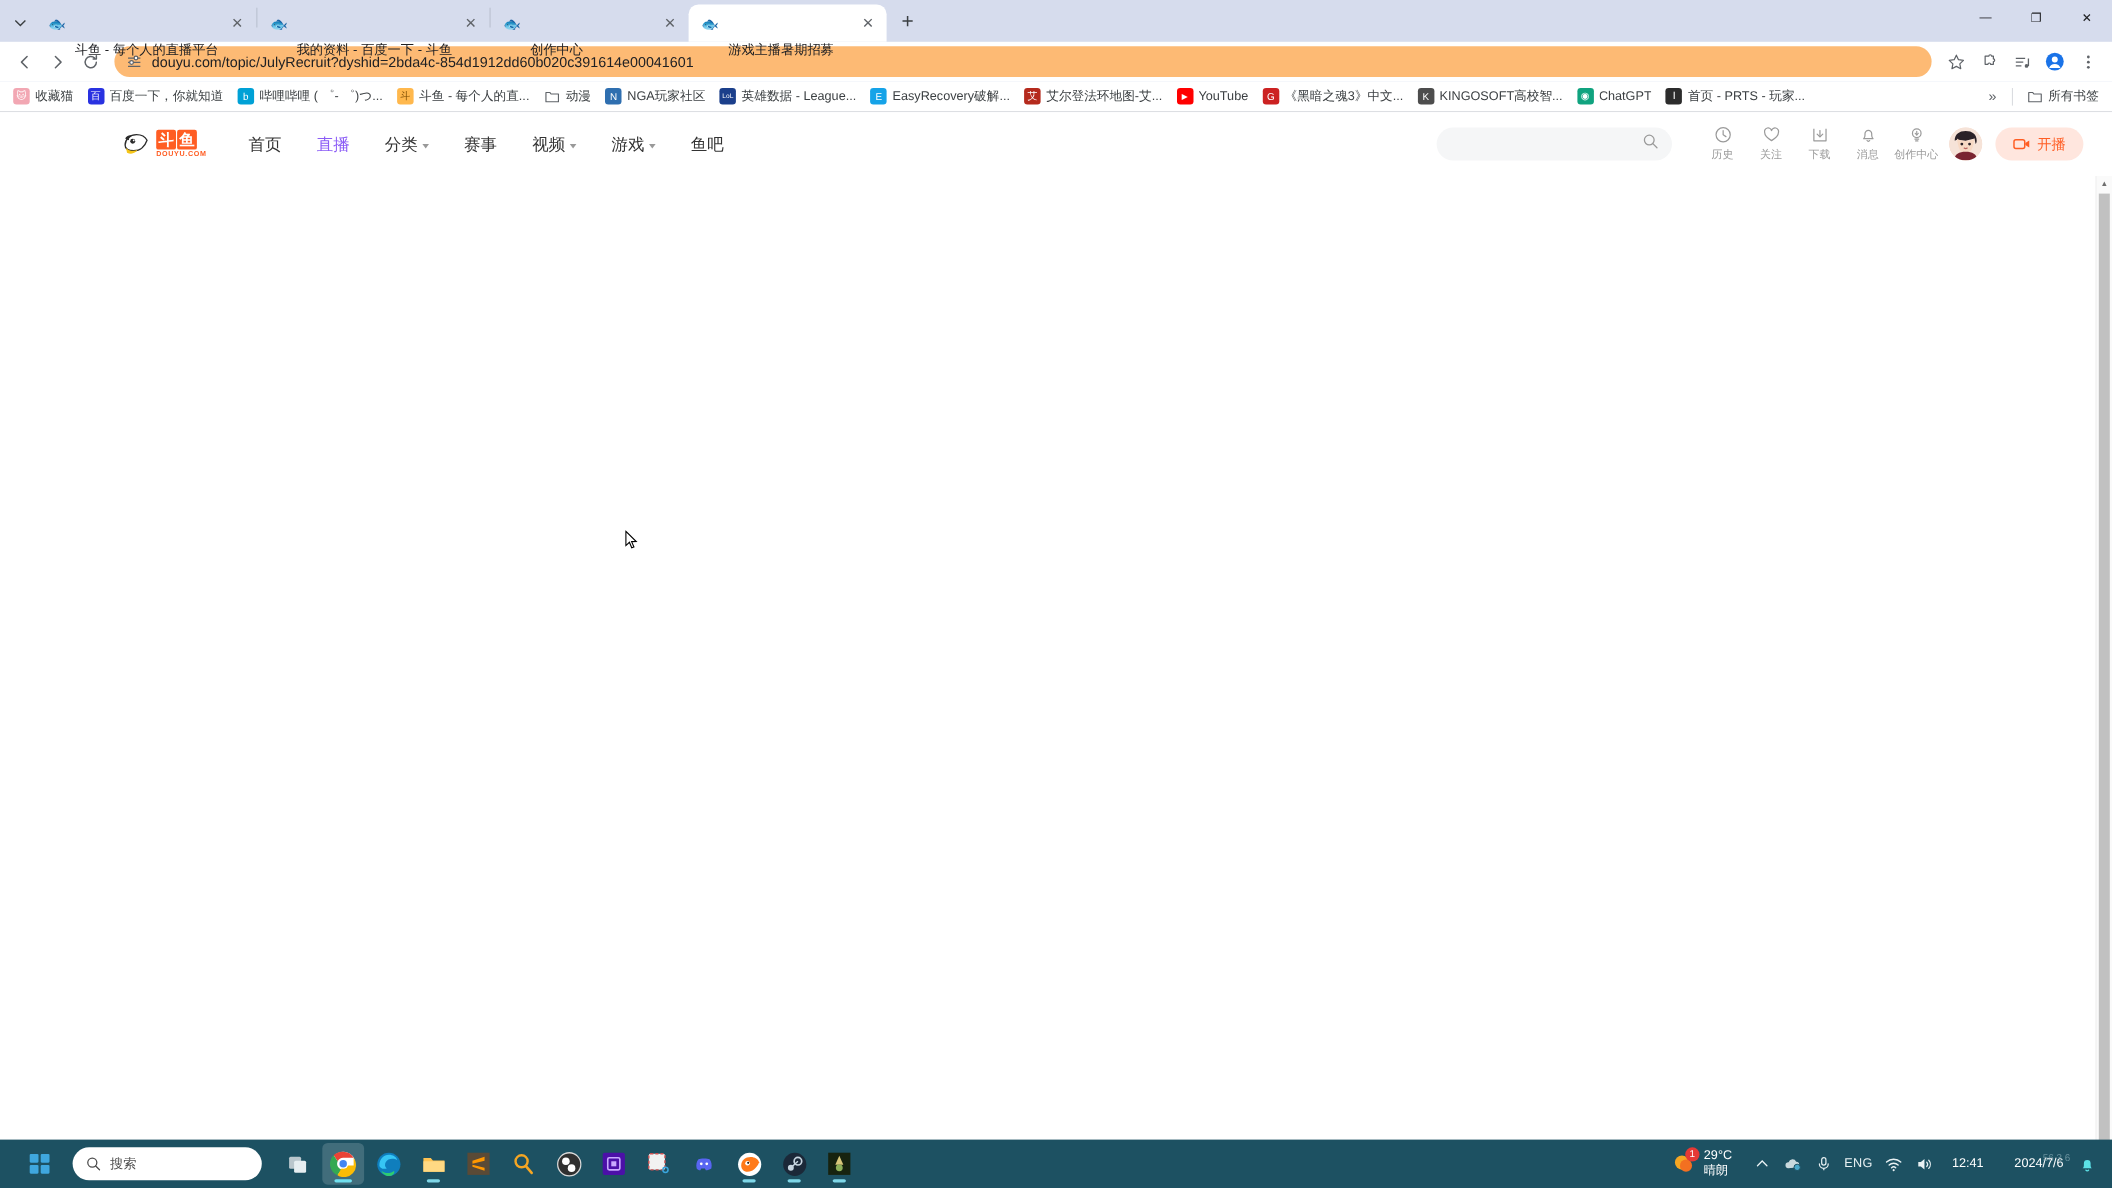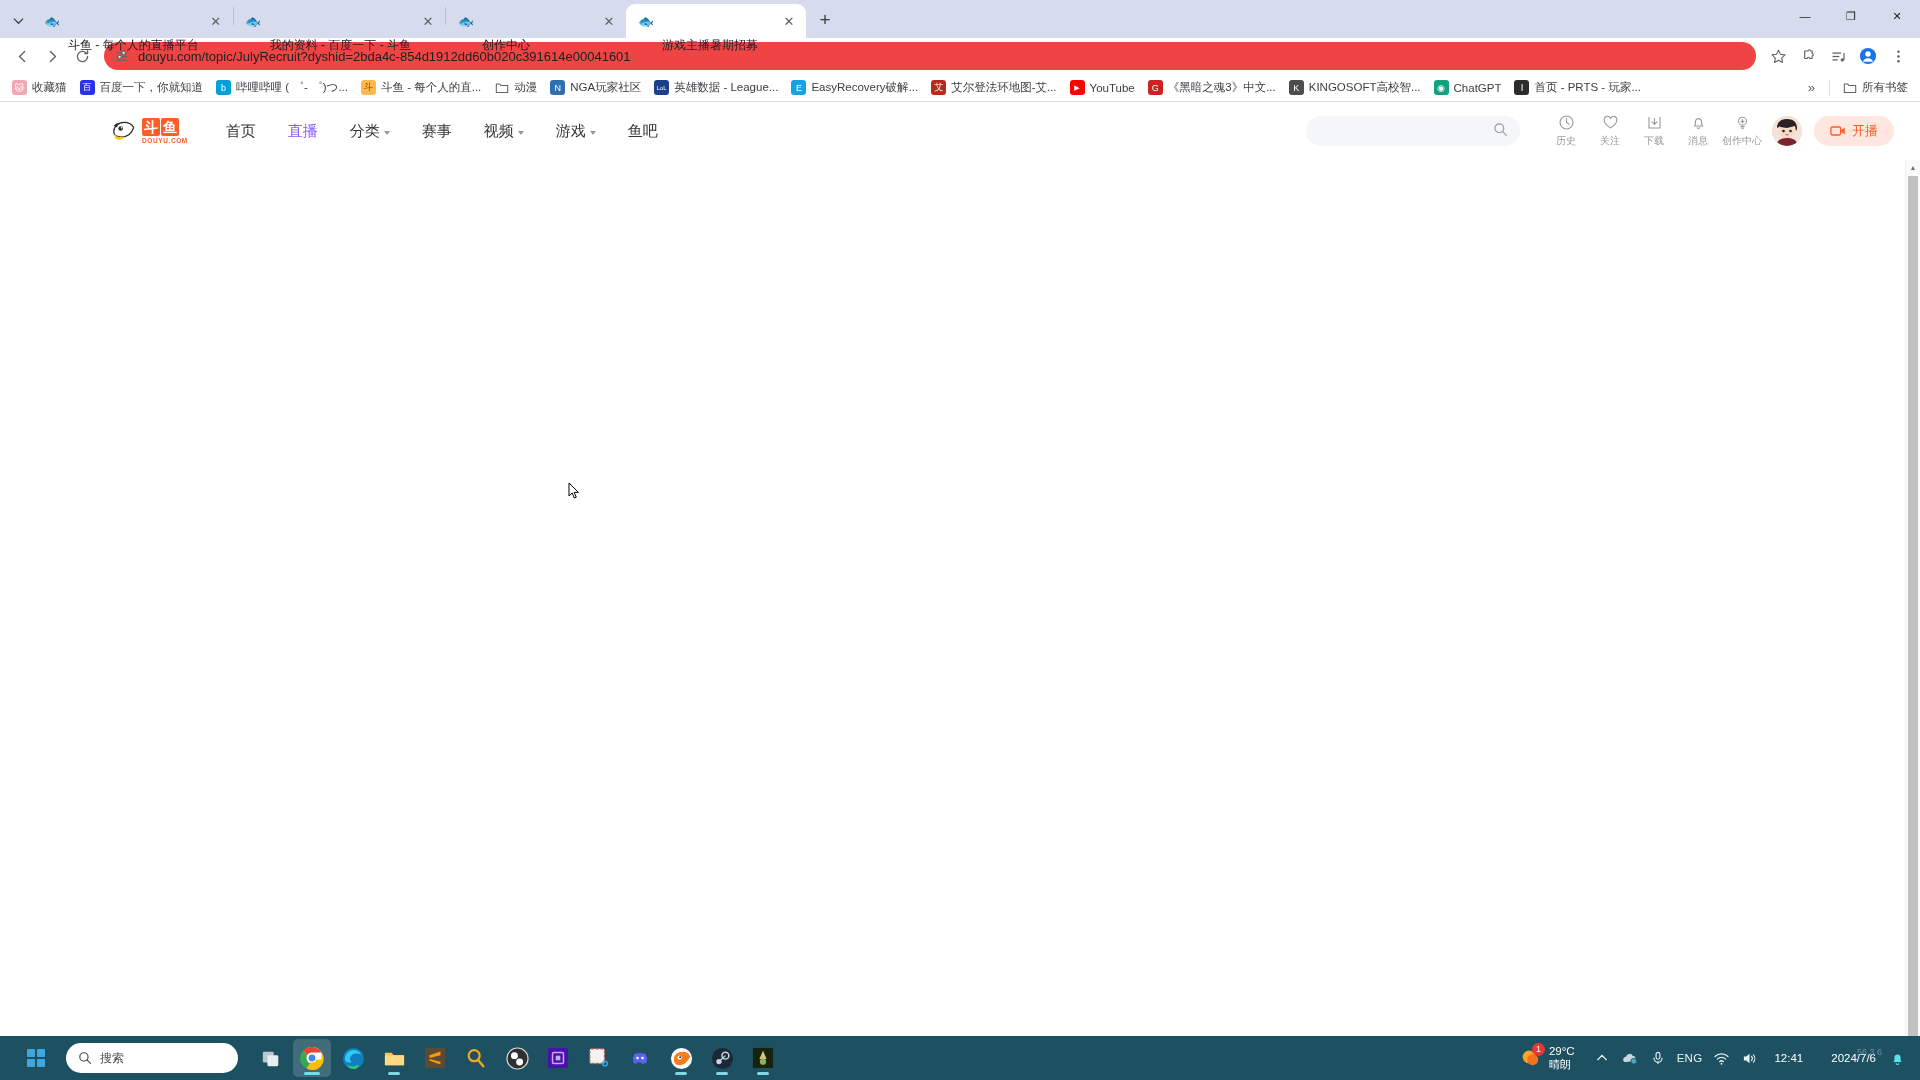--- a/index.html
+++ b/index.html
@@ -70,21 +70,21 @@
   .toolbar {
     height: 36px; background: #ffffff; display: flex; align-items: center;
     padding: 0 8px; gap: 2px;
   }
   .tb-btn {
     width: 28px; height: 28px; border-radius: 50%;
     display: flex; align-items: center; justify-content: center;
     color: #5f6368; cursor: pointer; flex: 0 0 28px;
   }
   .omnibox {
-    flex: 1 1 auto; height: 28px; background: #ef4444; border-radius: 14px;
+    flex: 1 1 auto; height: 28px; background: #fdba74; border-radius: 14px;
     display: flex; align-items: center; padding: 0 10px; gap: 8px;
     margin: 0 6px; cursor: text;
   }
   .omni-icon { width: 16px; height: 16px; flex: 0 0 16px; color: #5f6368; }
   .omni-url { font-size: 13px; color: #202124; white-space: nowrap; overflow: hidden; }
 
   
   .bookmarks {
     height: 28px; background: #ffffff; display: flex; align-items: center;
     padding: 0 6px; gap: 1px; border-bottom: 1px solid #dadce0;

